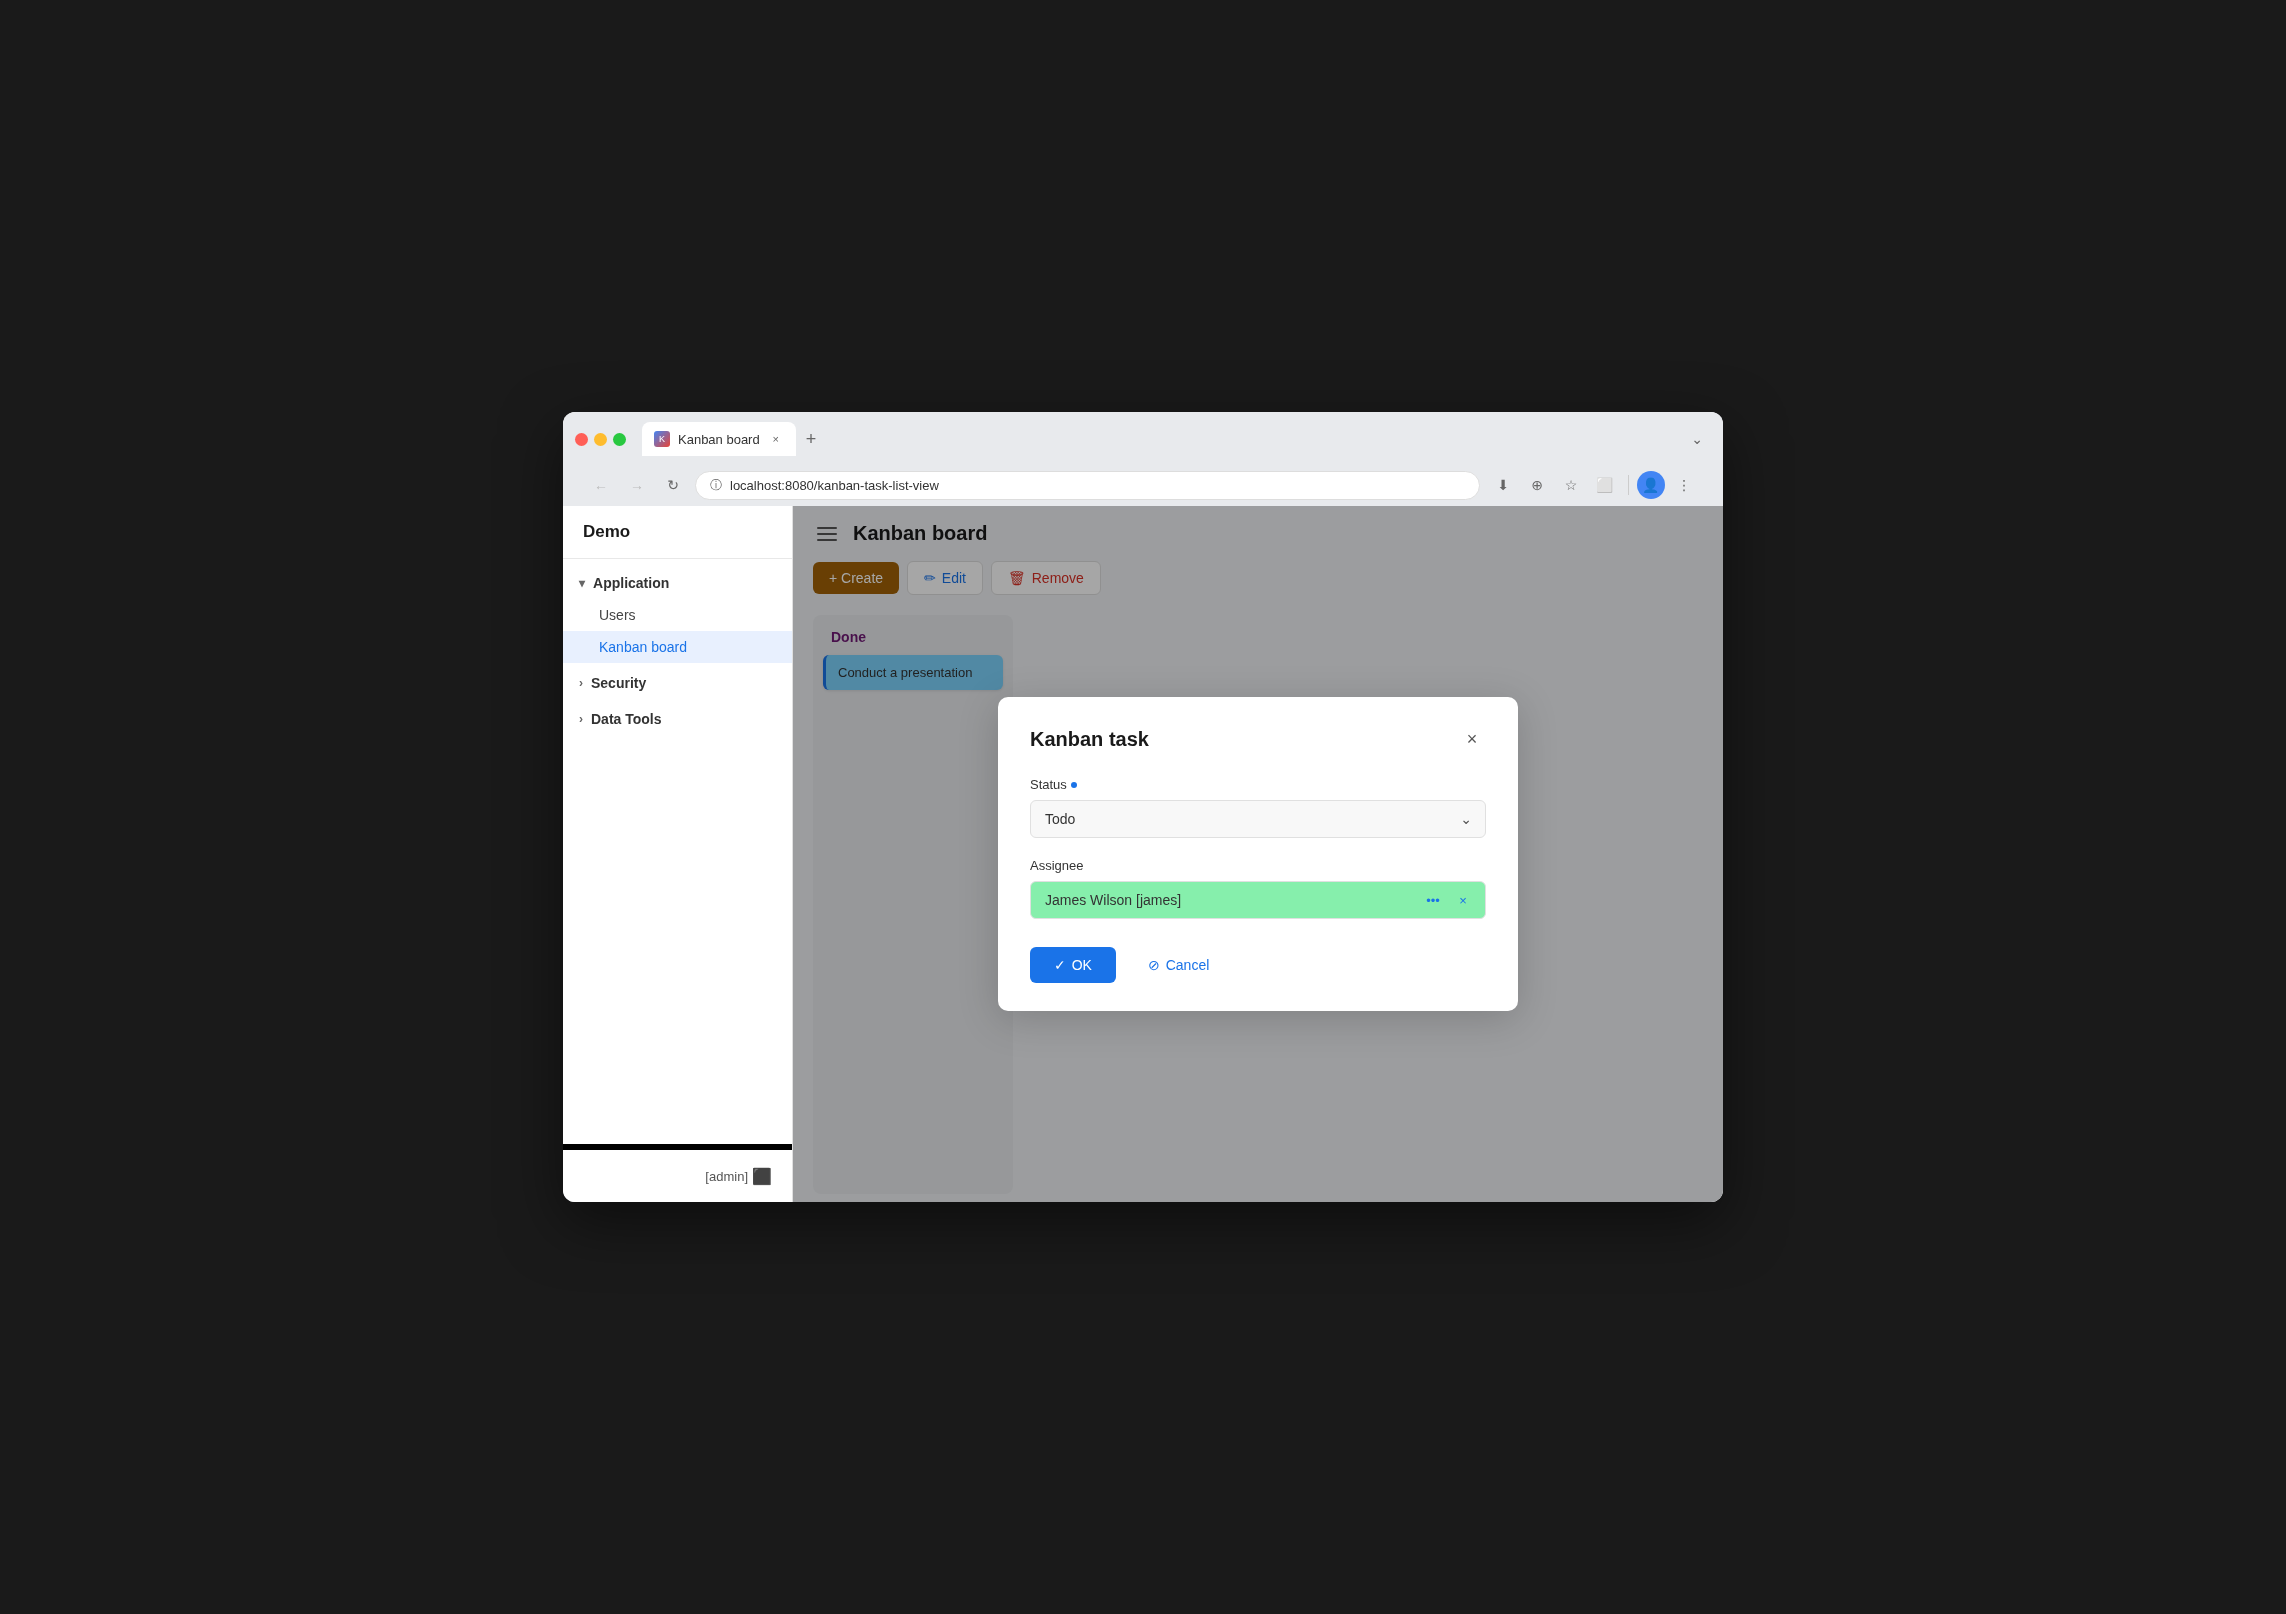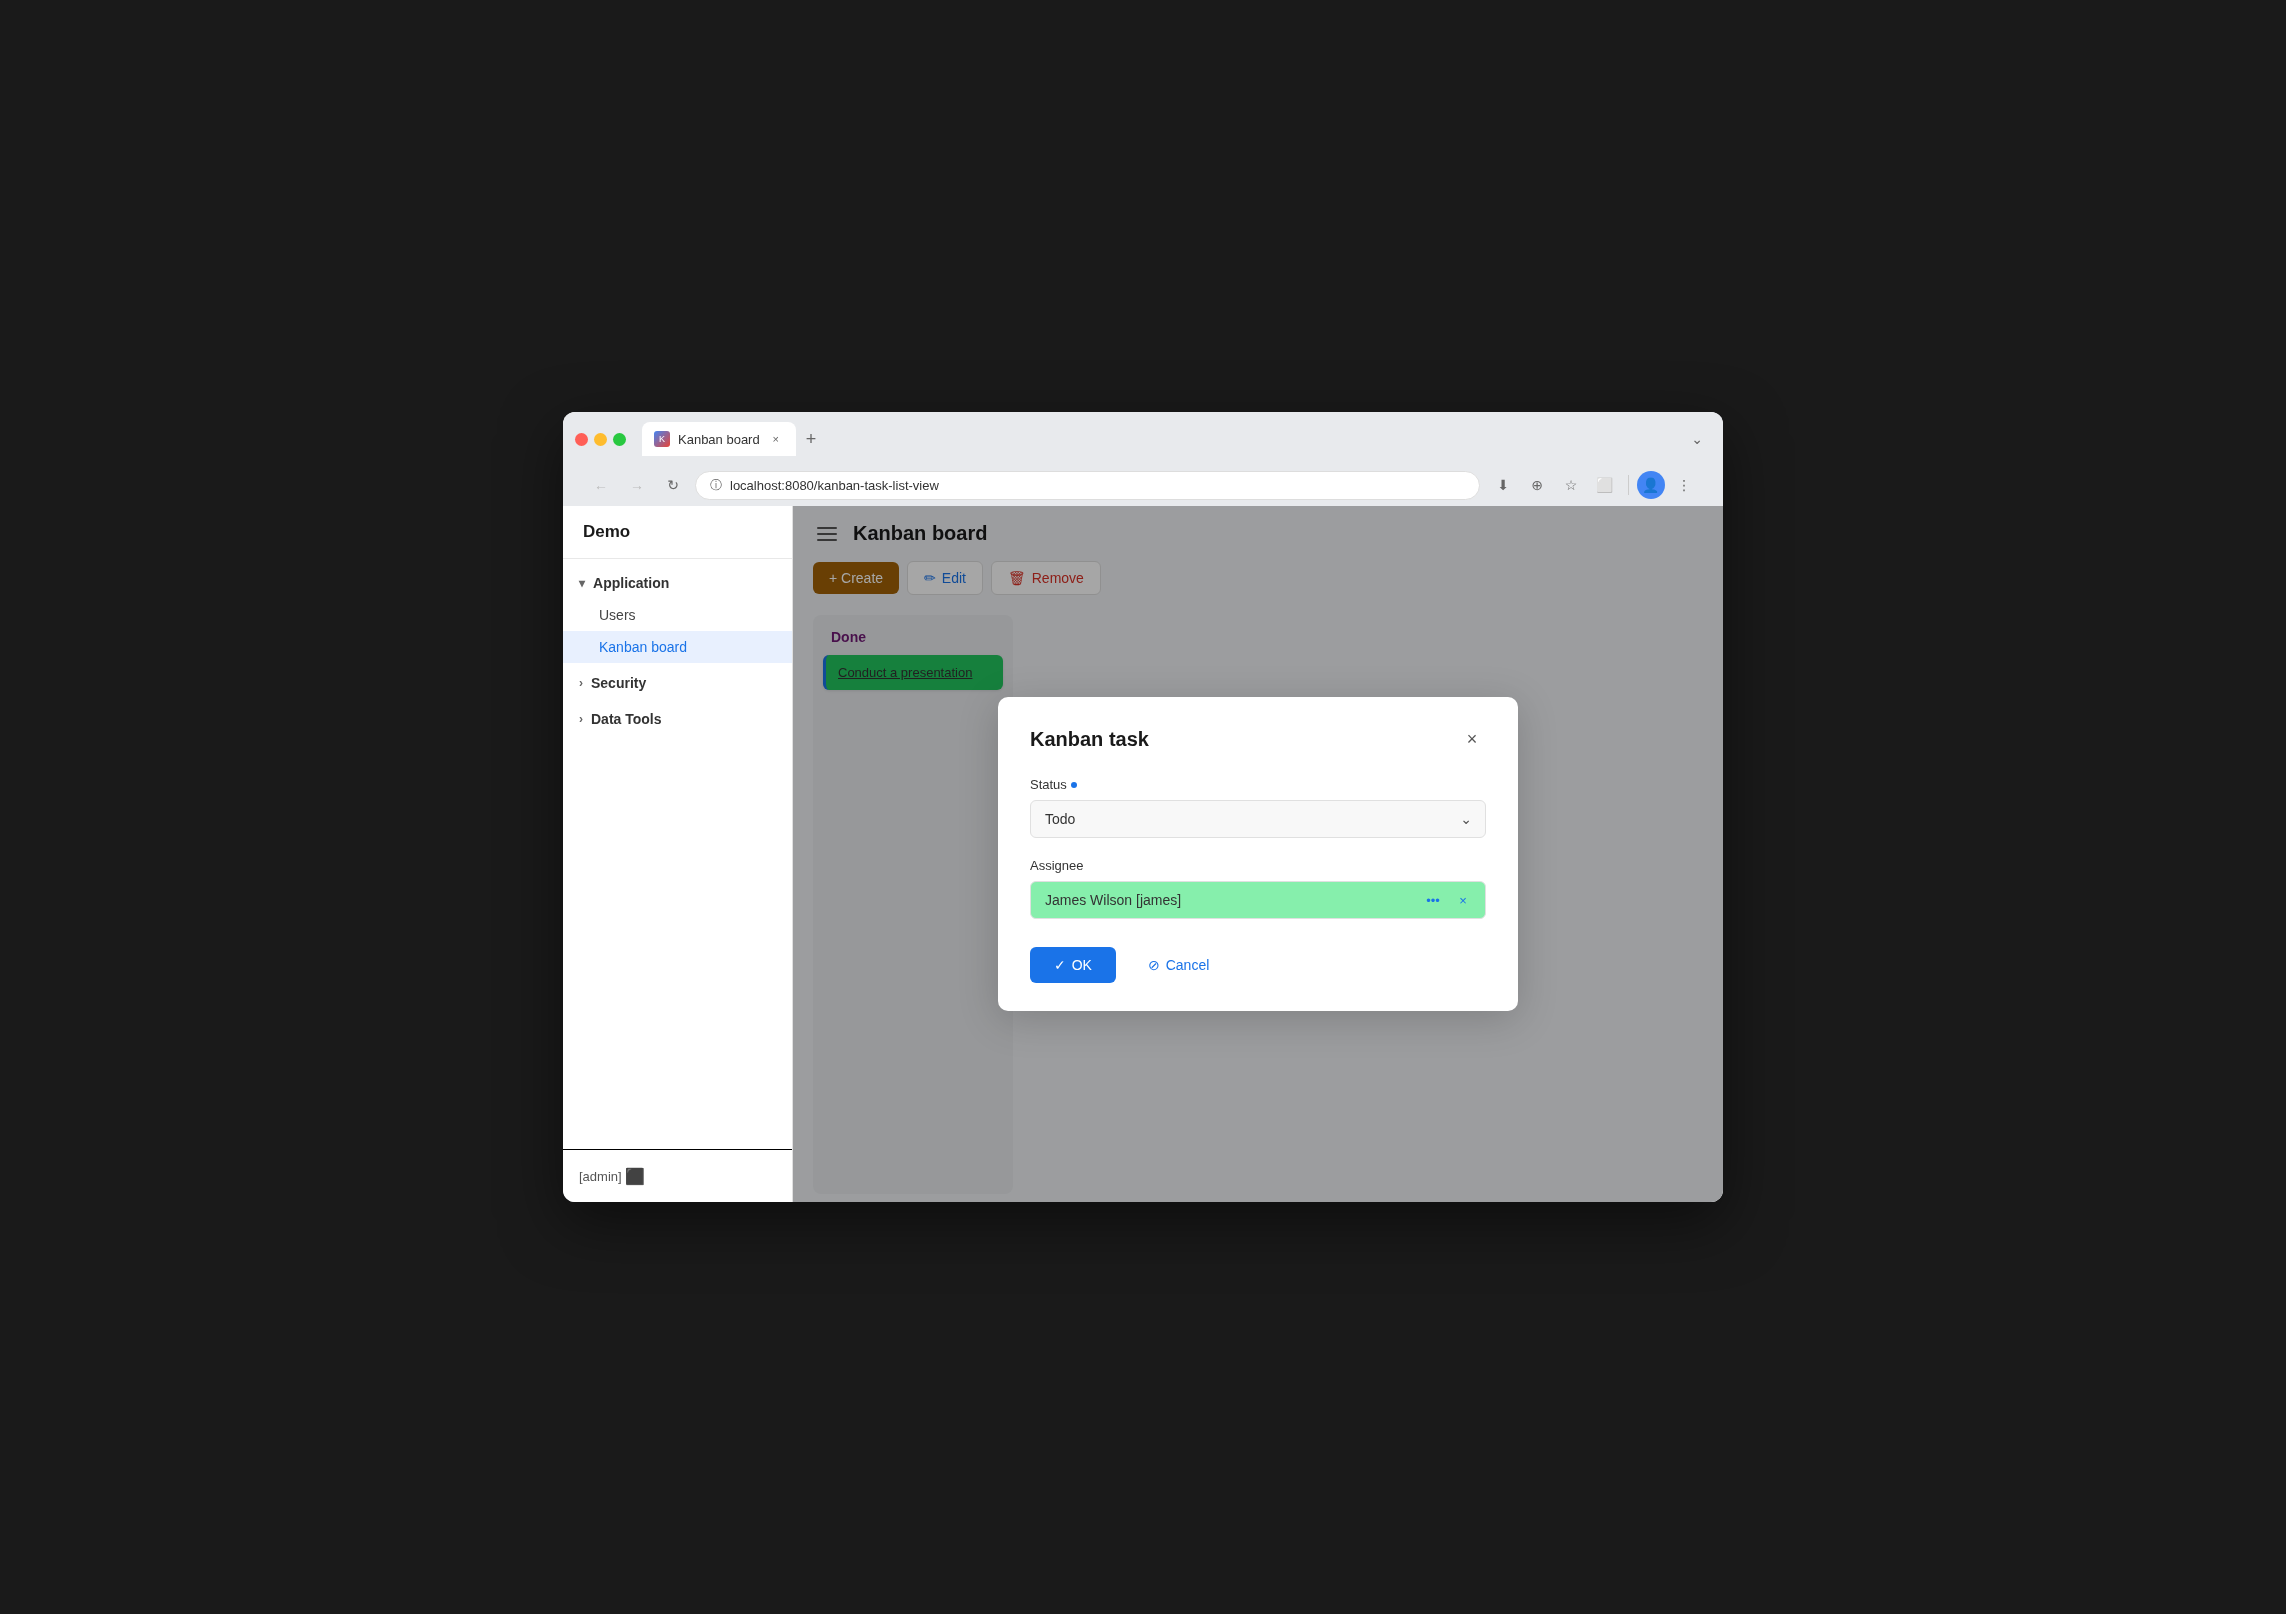--- a/index.html
+++ b/index.html
@@ -213,24 +213,24 @@
       color: #444;
       cursor: pointer;
     }
     .nav-item.active {
       background: #e8f0fe;
       color: #1a73e8;
       font-weight: 500;
     }
     .sidebar-footer {
       padding: 12px 16px;
-      border-top: 1px solid #000000;
-      display: flex;
-      align-items: center;
-      justify-content: flex-start;
+      border-top: 6px solid #000000;
+      display: flex;
+      align-items: center;
+      justify-content: flex-end;
     }
     .sidebar-user {
       font-size: 13px;
       color: #555;
     }
     .sidebar-logout-btn {
       width: 28px;
       height: 28px;
       display: flex;
       align-items: center;
@@ -331,28 +331,27 @@
       padding: 10px;
       min-width: 200px;
     }
     .kanban-column-header {
       font-size: 14px;
       font-weight: 600;
       color: #701a75;
       padding: 4px 8px 10px;
     }
     .kanban-card {
-      background: #22c55e;
+      background: #7dd3fc;
       border-radius: 6px;
       padding: 10px 12px;
       font-size: 13px;
       color: #333;
       box-shadow: 0 1px 3px rgba(0,0,0,0.1);
       border-left: 3px solid #1a73e8;
-      text-decoration: underline;
     }
     
     .modal-overlay {
       position: absolute;
       inset: 0;
       background: rgba(0,0,0,0.35);
       display: flex;
       align-items: center;
       justify-content: center;
       z-index: 100;

